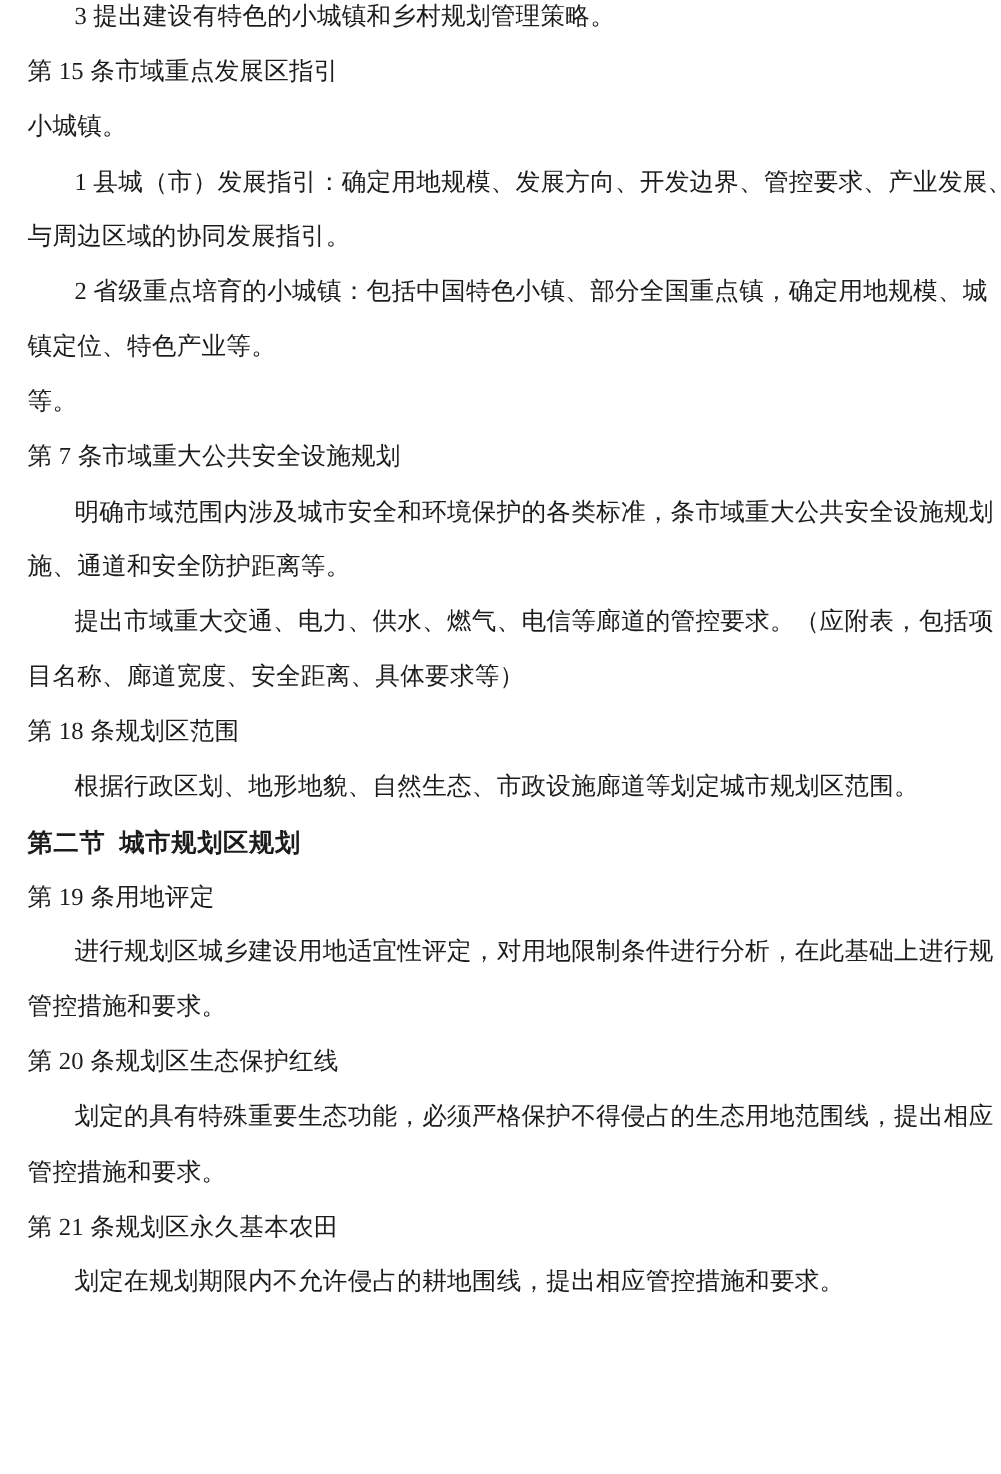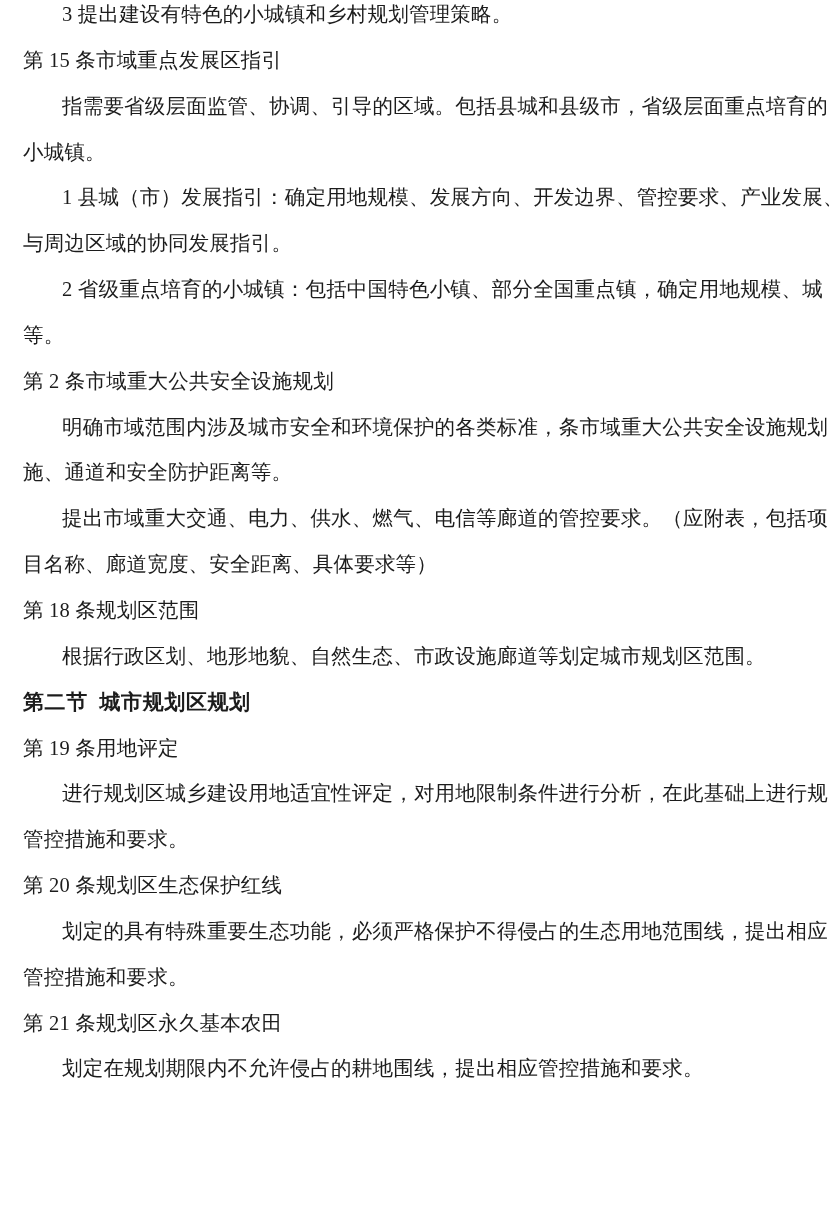--- a/index.html
+++ b/index.html
@@ -43,27 +43,27 @@
     letter-spacing: 0.6px;
   }
 </style>
 </head>
 <body style="background: rgb(255, 255, 255);">
 
 <div class="page">
   <div class="content" id="document-content" style="color: rgb(28, 28, 28);">
       <div class="line indent">3 提出建设有特色的小城镇和乡村规划管理策略。</div>
       <div class="line article">第 15 条市域重点发展区指引</div>
-      <div class="line indent">指需要省级层面监管、协调、引导的区域。包括县城和县级市，省级层面重点培育的</div>
       <div class="line flush">小城镇。</div>
       <div class="line indent">1 县城（市）发展指引：确定用地规模、发展方向、开发边界、管控要求、产业发展、</div>
       <div class="line flush">与周边区域的协同发展指引。</div>
       <div class="line indent">2 省级重点培育的小城镇：包括中国特色小镇、部分全国重点镇，确定用地规模、城</div>
+      <div class="line flush">镇定位、特色产业等。</div>
       <div class="line flush">等。</div>
-      <div class="line article">第 2 条市域重大公共安全设施规划</div>
+      <div class="line article">第 7 条市域重大公共安全设施规划</div>
       <div class="line indent">明确市域范围内涉及城市安全和环境保护的各类标准，条市域重大公共安全设施规划</div>
       <div class="line flush">施、通道和安全防护距离等。</div>
       <div class="line indent">提出市域重大交通、电力、供水、燃气、电信等廊道的管控要求。（应附表，包括项</div>
       <div class="line flush">目名称、廊道宽度、安全距离、具体要求等）</div>
       <div class="line article">第 18 条规划区范围</div>
       <div class="line indent">根据行政区划、地形地貌、自然生态、市政设施廊道等划定城市规划区范围。</div>
       <div class="line section">第二节  城市规划区规划</div>
       <div class="line article">第 19 条用地评定</div>
       <div class="line indent">进行规划区城乡建设用地适宜性评定，对用地限制条件进行分析，在此基础上进行规</div>
       <div class="line flush">管控措施和要求。</div>

